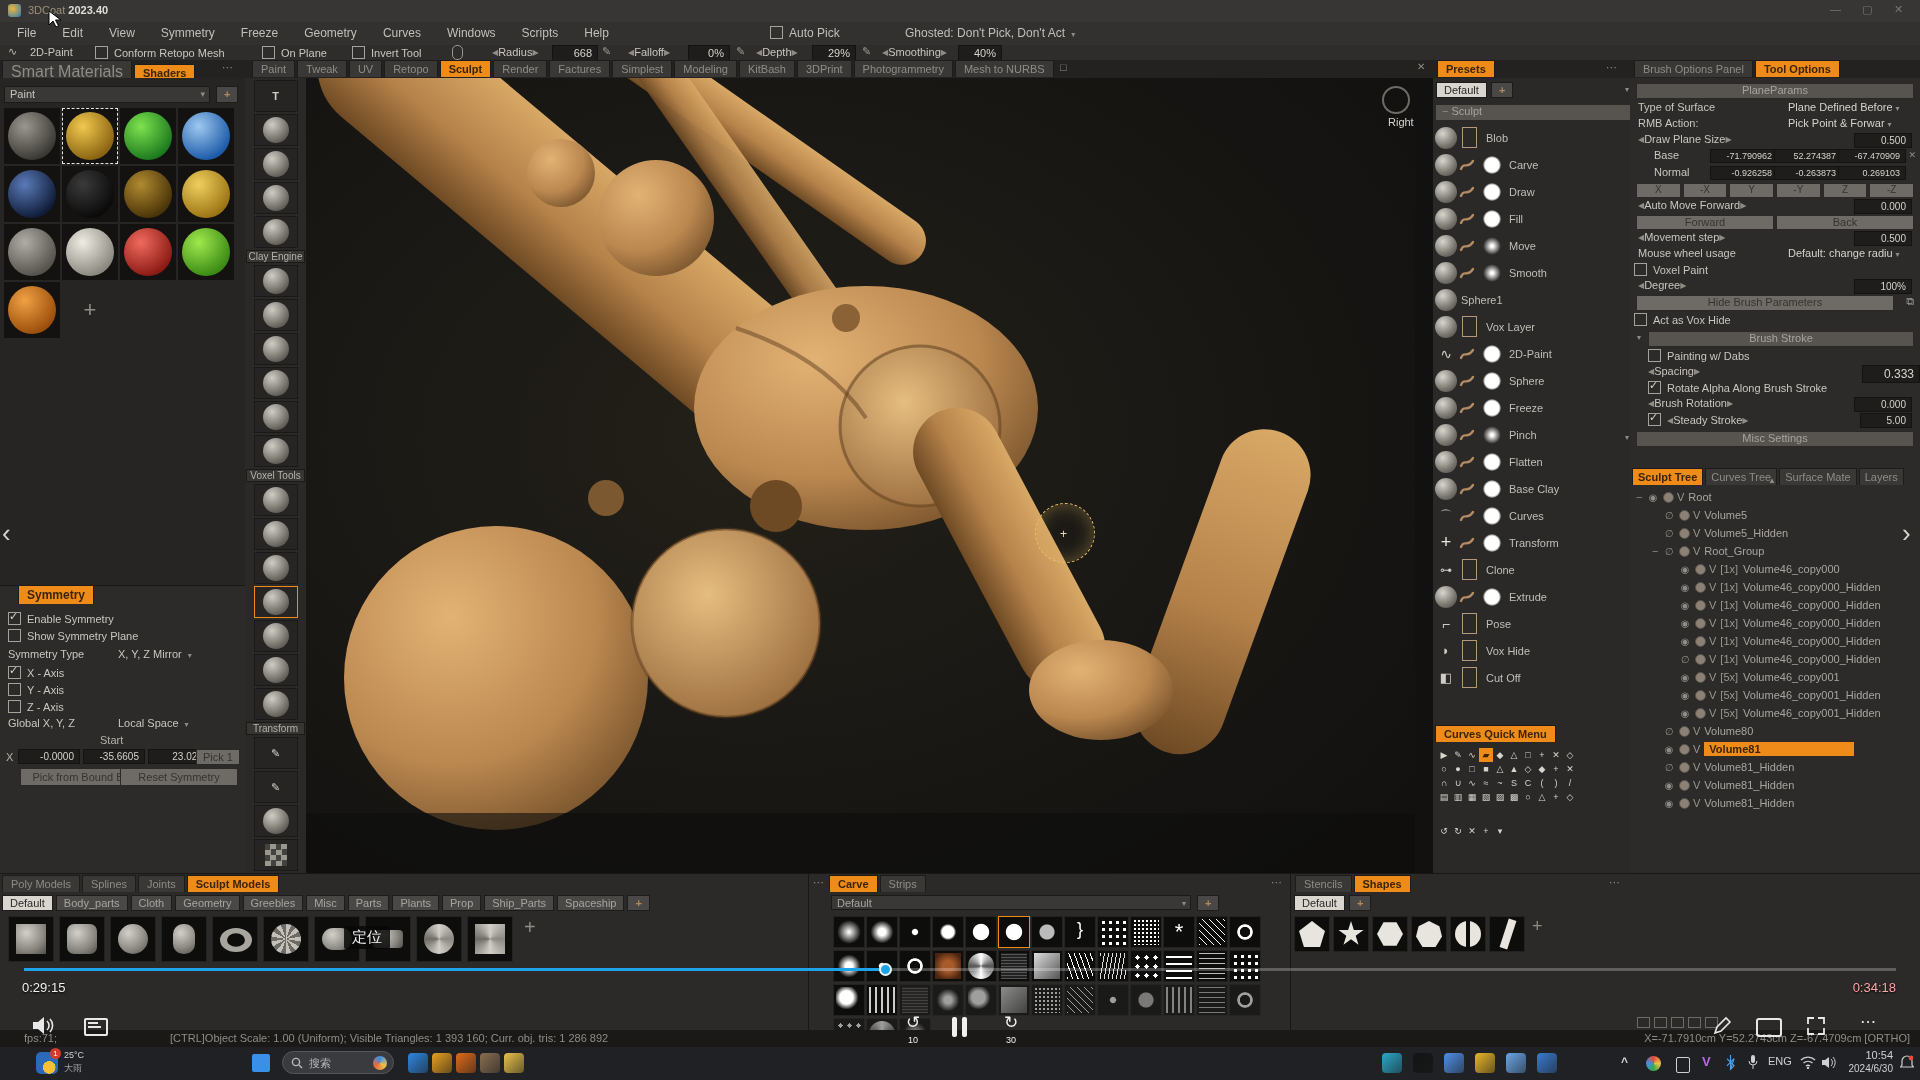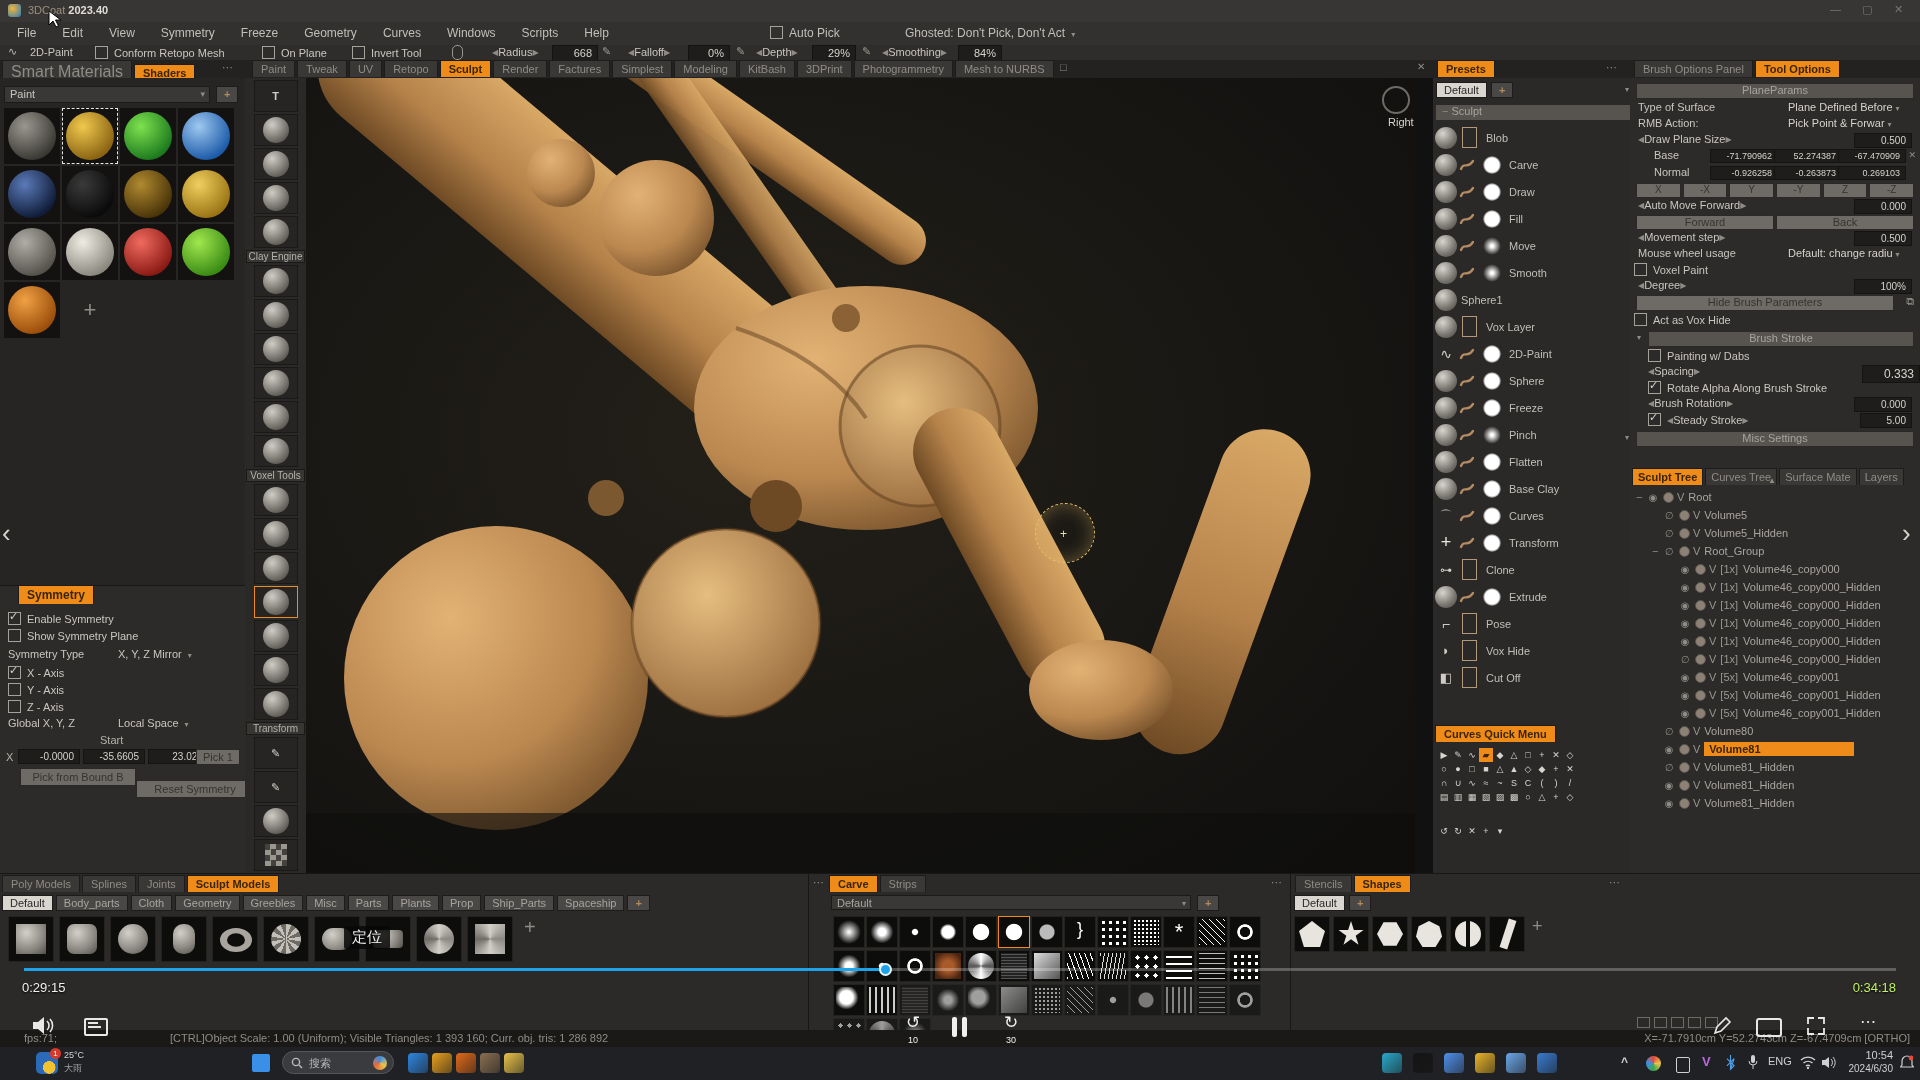--- a/index.html
+++ b/index.html
@@ -70,21 +70,21 @@
   <span class="abs" style="left:492px;top:1px;"><span class="stepL">◀</span><span>Radius</span><span class="stepR">▶</span></span>
   <span class="abs valbox" style="left:552px;top:0;width:34px;">668</span>
   <span class="abs" style="left:602px;top:0px;color:#9a978f;">✎</span>
   <span class="abs" style="left:628px;top:1px;"><span class="stepL">◀</span><span>Falloff</span><span class="stepR">▶</span></span>
   <span class="abs valbox" style="left:688px;top:0;width:30px;">0%</span>
   <span class="abs" style="left:736px;top:0px;color:#9a978f;">✎</span>
   <span class="abs" style="left:756px;top:1px;"><span class="stepL">◀</span><span>Depth</span><span class="stepR">▶</span></span>
   <span class="abs valbox" style="left:812px;top:0;width:32px;">29%</span>
   <span class="abs" style="left:862px;top:0px;color:#9a978f;">✎</span>
   <span class="abs" style="left:882px;top:1px;"><span class="stepL">◀</span><span>Smoothing</span><span class="stepR">▶</span></span>
-  <span class="abs valbox" style="left:958px;top:0;width:32px;">84%</span>
+  <span class="abs valbox" style="left:958px;top:0;width:32px;">40%</span>
 </div>
 
 <div class="abs" style="left:0;top:60px;width:1920px;height:18px;background:#232220;">
   <div id="left-tabs" class="abs" style="left:2px;top:0;"><span class="tab" style="font-size: 16px;">Smart Materials</span><span class="tab active" style="font-size: 11px;">Shaders</span></div>
   <span class="abs" style="left:222px;top:1px;color:#8f8c86;">⋯</span>
   <div id="room-tabs" class="abs" style="left:252px;top:0;"><span class="tab" style="font-size: 11px;">Paint</span><span class="tab" style="font-size: 11px;">Tweak</span><span class="tab" style="font-size: 11px;">UV</span><span class="tab" style="font-size: 11px;">Retopo</span><span class="tab active" style="font-size: 11px;">Sculpt</span><span class="tab" style="font-size: 11px;">Render</span><span class="tab" style="font-size: 11px;">Factures</span><span class="tab" style="font-size: 11px;">Simplest</span><span class="tab" style="font-size: 11px;">Modeling</span><span class="tab" style="font-size: 11px;">KitBash</span><span class="tab" style="font-size: 11px;">3DPrint</span><span class="tab" style="font-size: 11px;">Photogrammetry</span><span class="tab" style="font-size: 11px;">Mesh to NURBS</span></div>
   <span class="abs" style="left:1060px;top:1px;color:#8f8c86;">□</span>
   <span class="abs" style="left:1417px;top:1px;color:#8f8c86;font-size:10px;">✕</span>
   <span class="abs tab active" style="left:1437px;top:0;">Presets</span>
   <span class="abs" style="left:1606px;top:1px;color:#8f8c86;">⋯</span>
@@ -109,21 +109,21 @@
         <div style="height: 17px;"><span class="cb"></span><span>Y - Axis</span></div>
         <div style="height: 17px;"><span class="cb"></span><span>Z - Axis</span></div>
       </div>
     <span class="abs" style="left:8px;top:131px;">Global X, Y, Z</span>
     <span class="abs" style="left:118px;top:131px;"><span>Local Space</span> <span class="kv-dd">▾</span></span>
     <span class="abs" style="left:100px;top:148px;color:#b5b2ac;">Start</span>
     <span class="abs" style="left:6px;top:165px;color:#b5b2ac;">X</span>
     <div id="sym-coords" class="abs" style="left:18px;top:163px;"><span class="valbox" style="display: inline-block; width: 50px; margin-right: 3px; font-size: 10px;">-0.0000</span><span class="valbox" style="display: inline-block; width: 50px; margin-right: 3px; font-size: 10px;">-35.6605</span><span class="valbox" style="display: inline-block; width: 60px; margin-right: 3px; font-size: 10px;">23.02619</span></div>
     <span class="abs graybtn" style="left:196px;top:163px;width:42px;height:13px;padding-top:1px;">Pick 1</span>
     <span class="abs graybtn" style="left:20px;top:182px;width:114px;height:14px;padding-top:2px;">Pick from Bound B</span>
-    <span class="abs graybtn" style="left:136px;top:182px;width:116px;height:14px;padding-top:2px;margin-top:12px;">Reset Symmetry</span>
+    <span class="abs graybtn" style="left:120px;top:182px;width:116px;height:14px;padding-top:2px;">Reset Symmetry</span>
   </div>
 </div>
 
 <div id="tool-strip" class="abs" style="left:245px;top:78px;width:61px;height:795px;background:#2a2927;border-right:1px solid #161514;overflow:hidden;">
     <div class="strip-tile">
       <span style="color: rgb(207, 204, 198); font-weight: bold;">T</span>
     </div>
     <div class="strip-tile">
       <span class="strip-sph"></span>
     </div>
@@ -752,21 +752,21 @@
   <svg class="abs" style="left:1900px;top:8px;" width="14" height="15" viewBox="0 0 14 15">
       <path d="M7 1 a5 5 0 0 1 5 5 v4 l1.5 2 h-13 l1.5-2 v-4 a5 5 0 0 1 5-5 z" fill="none" stroke="#cfd0d2" stroke-width="1.2"></path>
       <circle cx="11" cy="3" r="2.4" fill="#e84a3a"></circle>
     </svg>
 </div>
 
 <div class="abs" style="left:24px;top:968px;width:1872px;height:3px;background:rgba(255,255,255,.25);"></div>
 <div id="vp-fill" class="abs" style="left: 24px; top: 968px; height: 3px; background: rgb(31, 163, 232); width: 861px;"></div>
 <div id="vp-knob" class="abs" style="top: 963px; width: 13px; height: 13px; border-radius: 50%; background: rgb(31, 163, 232); border: 2px solid rgb(234, 246, 255); box-sizing: border-box; left: 879px;"></div>
 <span class="abs" style="left:22px;top:980px;color:#f0f0f0;font-size:13px;text-shadow:0 1px 2px #000;">0:29:15</span>
-<span class="abs" style="right:24px;top:980px;color:#bef264;font-size:13px;text-shadow:0 1px 2px #000;">0:34:18</span>
+<span class="abs" style="right:24px;top:980px;color:#fca5a5;font-size:13px;text-shadow:0 1px 2px #000;">0:34:18</span>
 
 <svg class="abs" style="left:32px;top:1016px;" width="22" height="19" viewBox="0 0 22 19">
     <path d="M1 6 h5 l6-5 v17 l-6-5 h-5 z" fill="#e8e8e8"></path>
     <path d="M15 5 a6 6 0 0 1 0 9 M18 3 a9.5 9.5 0 0 1 0 13" stroke="#e8e8e8" stroke-width="1.6" fill="none"></path>
   </svg>
 <span class="abs" style="left:84px;top:1018px;width:20px;height:14px;border:2px solid #e8e8e8;border-radius:2px;">
     <span class="abs" style="left:2px;top:2px;width:10px;height:2px;background:#e8e8e8;"></span>
     <span class="abs" style="left:2px;top:6px;width:13px;height:2px;background:#e8e8e8;"></span>
   </span>
 

